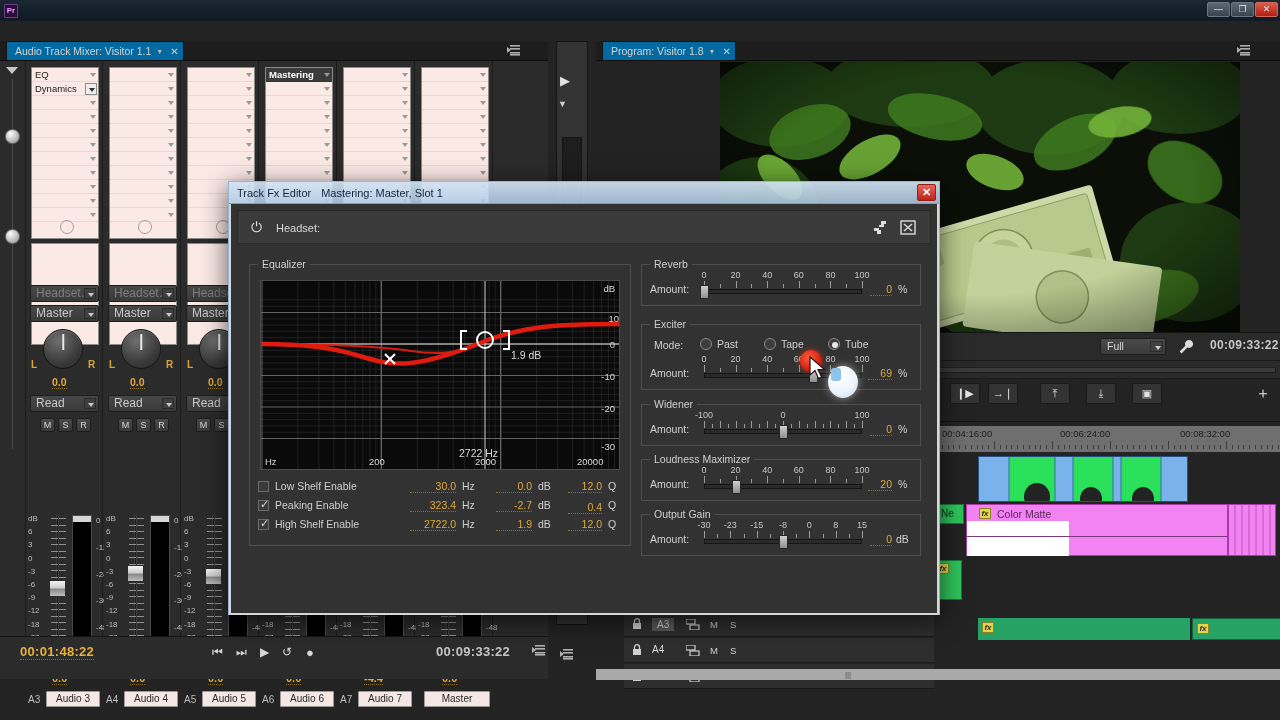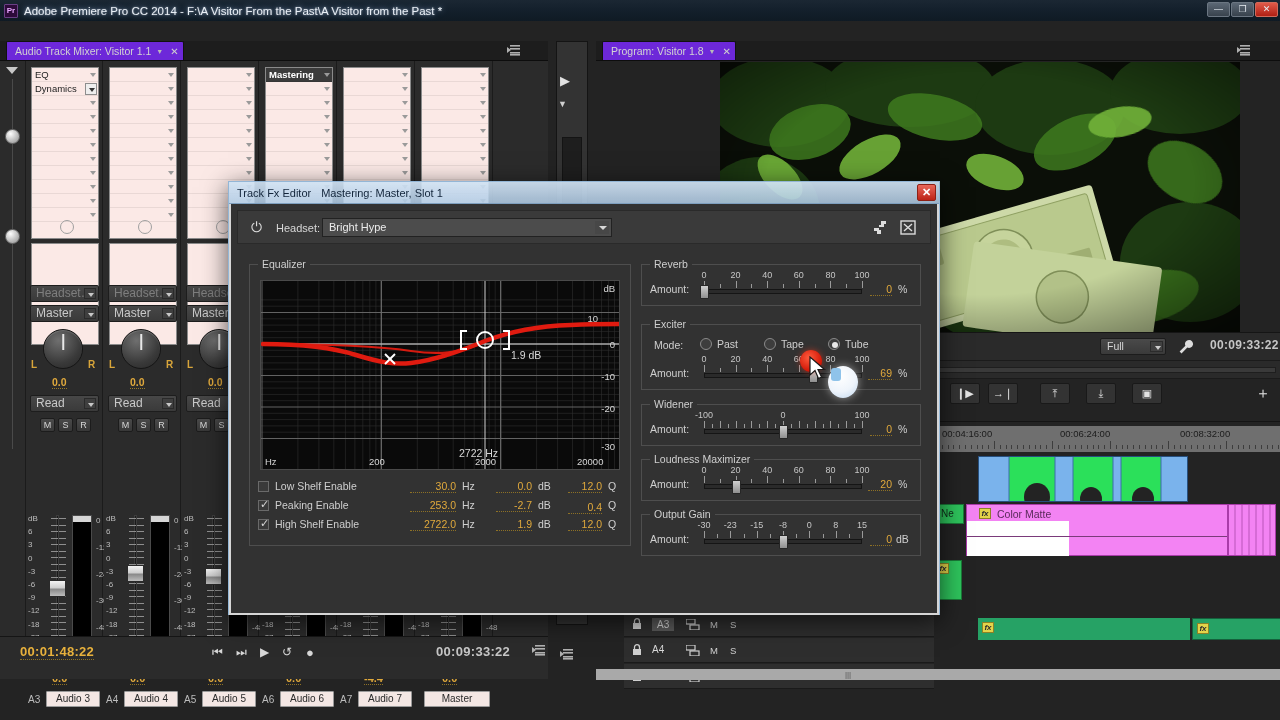--- a/index.html
+++ b/index.html
@@ -45,21 +45,21 @@
   .menubar span {
     color: #cfcfcf; font-size: 11px; padding: 2px 8px; cursor: default;
   }
 
   
   .tabstrip {
     position: absolute; height: 20px; background: #1d1d1d;
     border-bottom: 1px solid #0d0d0d; display: flex; align-items: center;
   }
   .ptab {
-    height: 19px; background: #6d28d9; border: 1px solid #111;
+    height: 19px; background: #0369a1; border: 1px solid #111;
     border-bottom: none; color: #d2d2d2; font-size: 10.5px;
     display: flex; align-items: center; padding: 0 4px 0 8px; gap: 5px;
     margin-left: 6px; border-radius: 2px 2px 0 0;
   }
   .ptab .caret { font-size: 7px; color: #b9b9b9; }
   .ptab .xbtn { font-size: 10px; color: #cfcfcf; margin-left: 2px; }
   .menuicon {
     width: 13px; height: 11px; position: relative; opacity: .82;
   }
   .menuicon::before {
@@ -304,21 +304,20 @@
     box-shadow: 0 0 6px rgba(255,60,30,.55);
   }
 </style>
 </head>
 <body>
 
 <div id="app">
 
   <div class="winbar">
     <div class="pr-logo">Pr</div>
-    <div class="wtitle">Adobe Premiere Pro CC 2014 - F:\A Visitor From the Past\A Visitor from the Past *</div>
     <div class="winbuttons">
       <div>—</div>
       <div>❐</div>
       <div class="close">✕</div>
     </div>
   </div>
 
 
   <div id="mixer">
     <div class="tabstrip" style="left:0;top:0;width:548px;">
@@ -1391,24 +1390,20 @@
       <span class="t1">Track Fx Editor</span>
       <span class="t2">Mastering: Master, Slot 1</span>
       <span class="closebtn">✕</span>
     </div>
 
     <div id="dlg-body">
 
       <div id="dlg-head">
         <div class="powerbtn">⏻</div>
         <div class="presets-label">Headset:</div>
-        <div id="presets-combo">
-          <span>Bright Hype</span>
-          <span class="dd"></span>
-        </div>
         <div class="hdr-icon" style="right:40px;">
           <svg width="16" height="15" viewBox="0 0 16 15">
               <path d="M10 1h4v3h-2v3H7v3H9v4H5v-3H2V8h5V5h2V1z" fill="#dcdcdc"></path>
             </svg>
         </div>
         <div class="hdr-icon" style="right:12px;">
           <svg width="16" height="15" viewBox="0 0 16 15">
               <rect x="1" y="1" width="14" height="13" fill="none" stroke="#dcdcdc" stroke-width="1.4"></rect>
               <path d="M4 4l8 7M12 4l-8 7" stroke="#dcdcdc" stroke-width="1.4"></path>
             </svg>
@@ -1488,21 +1483,21 @@
             </g>
             <circle cx="224" cy="59" r="8" fill="none" stroke="#ffffff" stroke-width="2"></circle>
             <g stroke="#ffffff" stroke-width="2" fill="none">
               <path d="M206,50 h-6 v18 h6"></path>
                 <path d="M242,50 h6 v18 h-6"></path>
             </g>
           </svg>
           <div class="eqlabel" style="right:4px;top:2px;">dB</div>
           <div class="eqlabel" style="left:4px;bottom:2px;">Hz</div>
           <div id="eq-yticks">
-              <div class="eqlabel" style="right: 21px; top: 32px;">10</div>
+              <div class="eqlabel" style="right: 0; top: 32px;">10</div>
               <div class="eqlabel" style="right: 4px; top: 58px;">0</div>
               <div class="eqlabel" style="right: 4px; top: 90px;">-10</div>
               <div class="eqlabel" style="right: 4px; top: 122px;">-20</div>
               <div class="eqlabel" style="right: 4px; top: 160px;">-30</div>
             </div>
           <div id="eq-xticks">
               <div class="eqlabel" style="left: 108px; bottom: 2px;">200</div>
               <div class="eqlabel" style="left: 214px; bottom: 2px;">2000</div>
               <div class="eqlabel" style="left: 316px; bottom: 2px;">20000</div>
             </div>
@@ -1517,21 +1512,21 @@
               <span class="num" style="left:152px;top:1px;width:46px;">30.0</span>
               <span class="unit" style="left:204px;top:1px;">Hz</span>
               <span class="num" style="left:238px;top:1px;width:36px;">0.0</span>
               <span class="unit" style="left:280px;top:1px;">dB</span>
               <span class="num" style="left:310px;top:1px;width:34px;">12.0</span>
               <span class="unit" style="left:350px;top:1px;">Q</span>
             </div>
             <div class="eqrow" style="top: 233px; width: 366px;">
               <span class="chk on"></span>
               <span class="nm">Peaking Enable</span>
-              <span class="num" style="left:152px;top:1px;width:46px;">253.0</span>
+              <span class="num" style="left:152px;top:1px;width:46px;">323.4</span>
               <span class="unit" style="left:204px;top:1px;">Hz</span>
               <span class="num" style="left:238px;top:1px;width:36px;">-2.7</span>
               <span class="unit" style="left:280px;top:1px;">dB</span>
               <span class="num" style="left:310px;top:3px;width:34px;">0.4</span>
               <span class="unit" style="left:350px;top:1px;">Q</span>
             </div>
             <div class="eqrow" style="top: 252px; width: 366px;">
               <span class="chk on"></span>
               <span class="nm">High Shelf Enable</span>
               <span class="num" style="left:152px;top:1px;width:46px;">2722.0</span>

